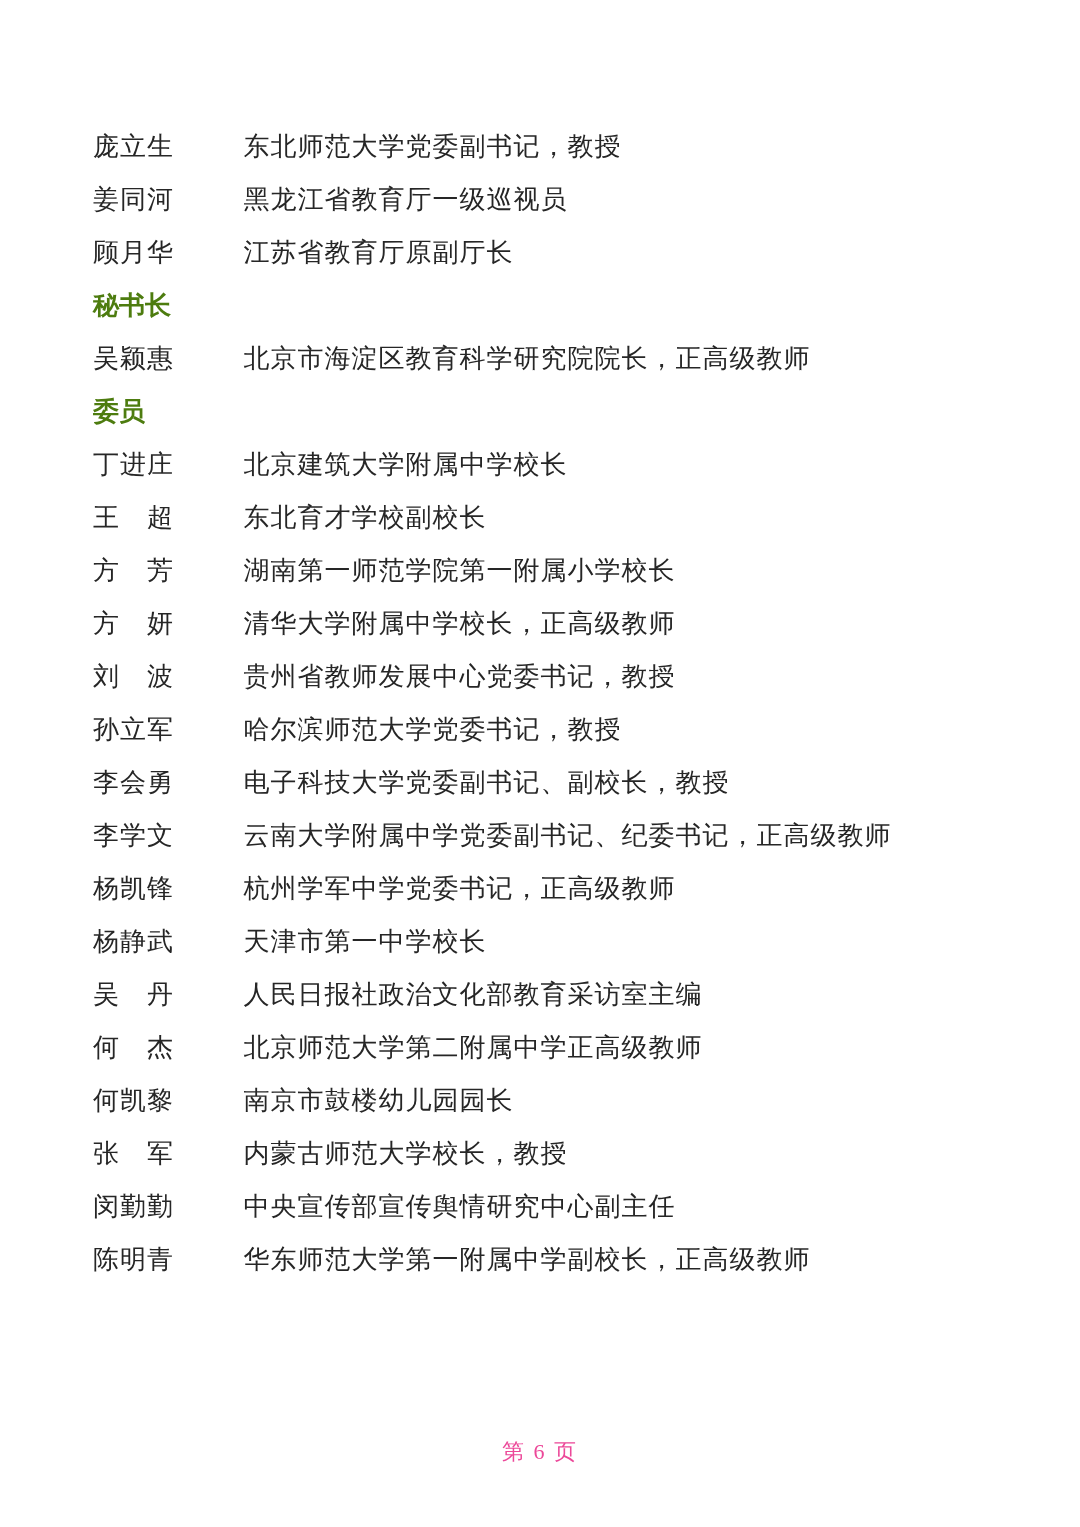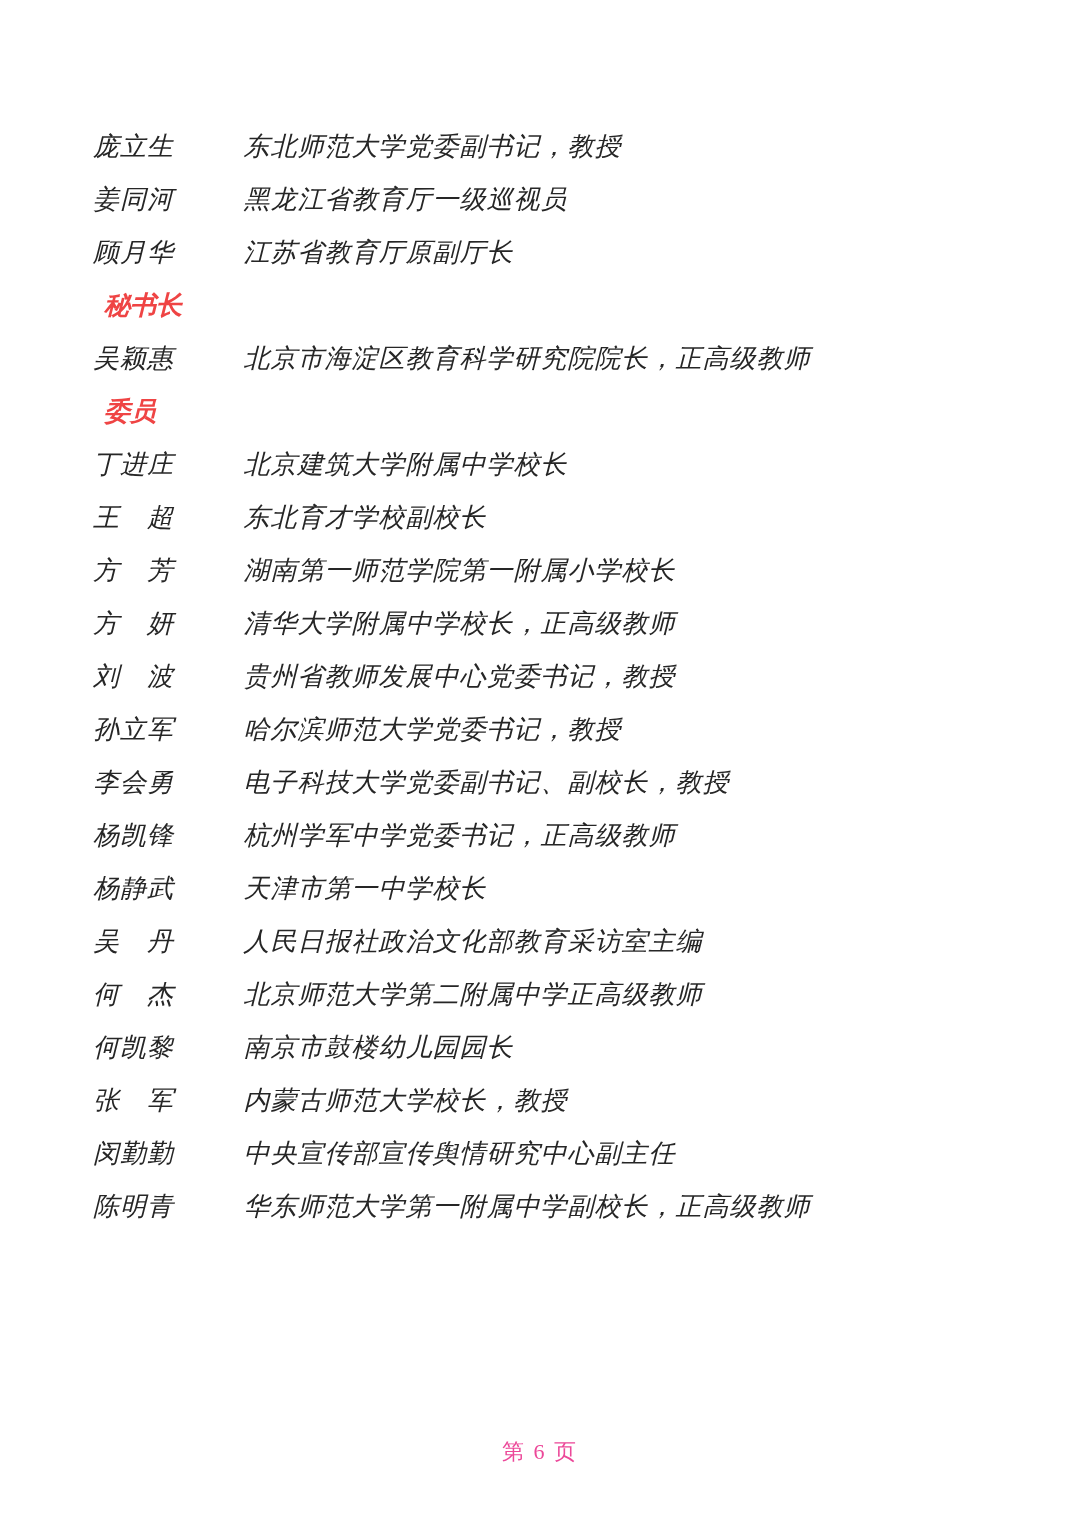--- a/index.html
+++ b/index.html
@@ -11,21 +11,20 @@
     width: 1080px;
     height: 1527px;
     margin: 0 auto;
     background: #ffffff;
     font-family: "Liberation Serif", "DejaVu Serif", serif;
     color: #262626;
     overflow: hidden;
   }
   .content {
     padding: 133px 52px 0 93px;
-    font-style: italic;
   }
   .row {
     height: 27px;
     line-height: 27px;
     margin-bottom: 26px;
     font-size: 26px;
     white-space: nowrap;
   }
   .row .name {
     display: inline-block;
@@ -35,23 +34,22 @@
   }
   .row .title {
     display: inline-block;
     margin-left: 64px;
     vertical-align: top;
     letter-spacing: 1px;
   }
   .row.heading {
     font-family: "Liberation Sans", "DejaVu Sans", sans-serif;
     font-weight: bold;
-    color: #ef4444;
+    color: #4d7c0f;
     font-size: 26px;
-    margin-left: 11px;
   }
   .footer {
     position: absolute;
     left: 0;
     right: 0;
     top: 1437px;
     text-align: center;
     font-size: 22px;
     color: #ec4899;
     letter-spacing: 2px;
@@ -111,20 +109,24 @@
     </div>
     <div class="row">
       <span class="name">孙立军</span>
       <span class="title">哈尔滨师范大学党委书记，教授</span>
     </div>
     <div class="row">
       <span class="name">李会勇</span>
       <span class="title">电子科技大学党委副书记、副校长，教授</span>
     </div>
     <div class="row">
+      <span class="name">李学文</span>
+      <span class="title">云南大学附属中学党委副书记、纪委书记，正高级教师</span>
+    </div>
+    <div class="row">
       <span class="name">杨凯锋</span>
       <span class="title">杭州学军中学党委书记，正高级教师</span>
     </div>
     <div class="row">
       <span class="name">杨静武</span>
       <span class="title">天津市第一中学校长</span>
     </div>
     <div class="row">
       <span class="name">吴　丹</span>
       <span class="title">人民日报社政治文化部教育采访室主编</span>

